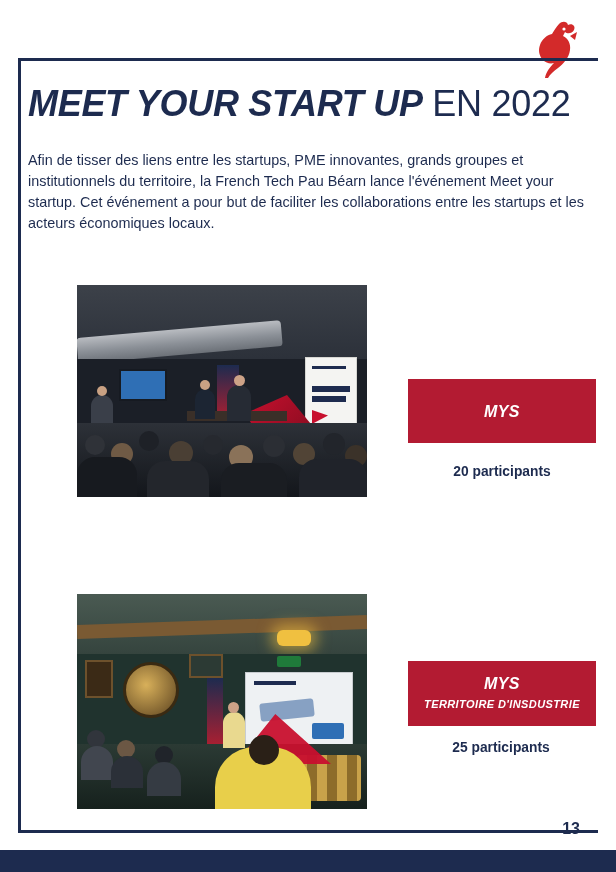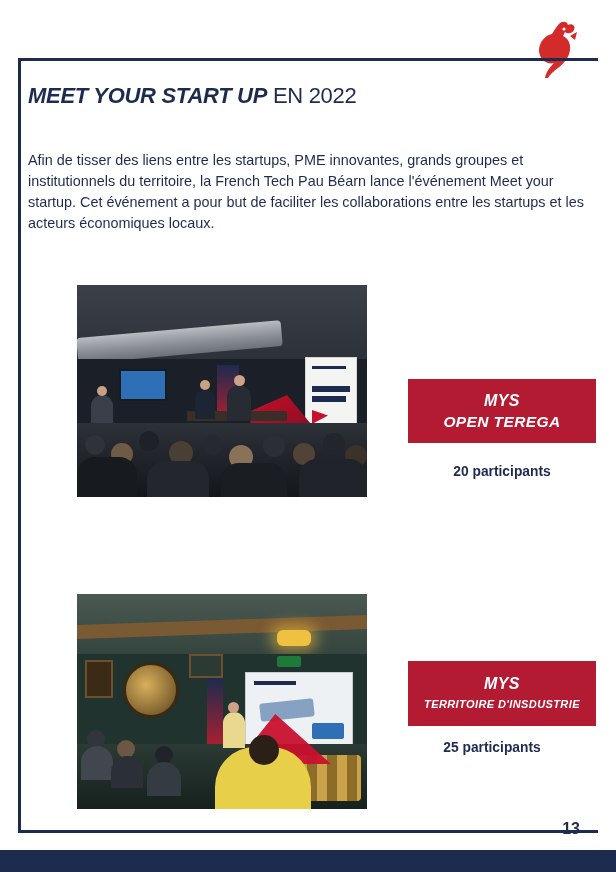--- a/index.html
+++ b/index.html
@@ -44,21 +44,21 @@
     top: 18px;
     width: 60px;
     height: 62px;
   }
 
   
   .title {
     position: absolute;
     left: 28px;
     top: 83px;
-    font-size: 22px;
+    font-size: 36px;
     letter-spacing: -0.3px;
     color: #1d2b4f;
     white-space: nowrap;
   }
   .title .bold {
     font-weight: 700;
     font-style: italic;
   }
   .title .light {
     font-weight: 400;
@@ -240,21 +240,21 @@
 
   .participants {
     position: absolute;
     width: 188px;
     text-align: center;
     color: #1d2b4f;
     font-weight: 700;
     font-size: 13.8px;
   }
   .participants-1 { left: 408px; top: 464px; }
-  .participants-2 { left: 398px; top: 740px; }
+  .participants-2 { left: 407px; top: 740px; }
 
   
   .page-number {
     position: absolute;
     right: 36px;
     top: 820px;
     font-size: 16px;
     color: #1d2b4f;
     font-weight: 700;
   }
@@ -330,21 +330,20 @@
     <div class="head" style="left:246px;top:148px;width:22px;height:22px;background:#22252b;"></div>
     <div class="head" style="left:268px;top:160px;width:22px;height:22px;background:#3b3229;"></div>
     <div class="body-blob" style="left:0px;top:172px;width:60px;height:46px;background:#171a1f;"></div>
     <div class="body-blob" style="left:70px;top:176px;width:62px;height:42px;background:#23262c;"></div>
     <div class="body-blob" style="left:144px;top:178px;width:66px;height:40px;background:#1a1d22;"></div>
     <div class="body-blob" style="left:222px;top:174px;width:68px;height:44px;background:#20232a;"></div>
   </div>
 
   <div class="red-box red-box-1">
     <div class="line1">MYS</div>
-    <div class="line2">OPEN TEREGA</div>
   </div>
   <div class="participants participants-1">20 participants</div>
 
   <div class="photo photo-2">
     <div class="p2-ceiling"></div>
     <div class="p2-beam"></div>
     <div class="p2-lamp"></div>
     <div class="p2-wall"></div>
     <div class="p2-exit"></div>
     <div class="p2-round"></div>

